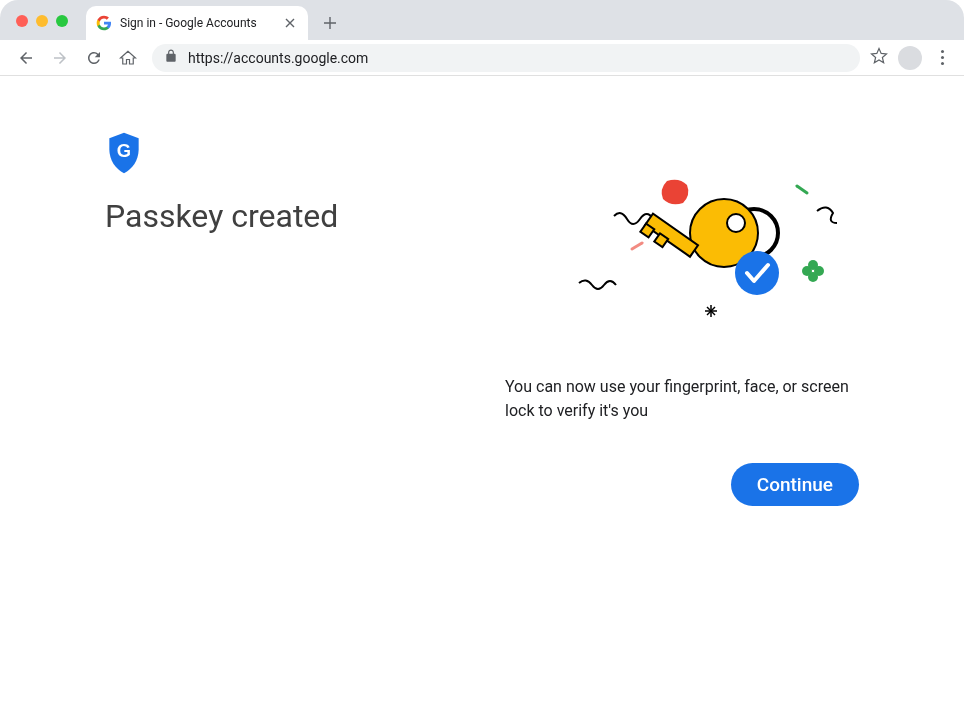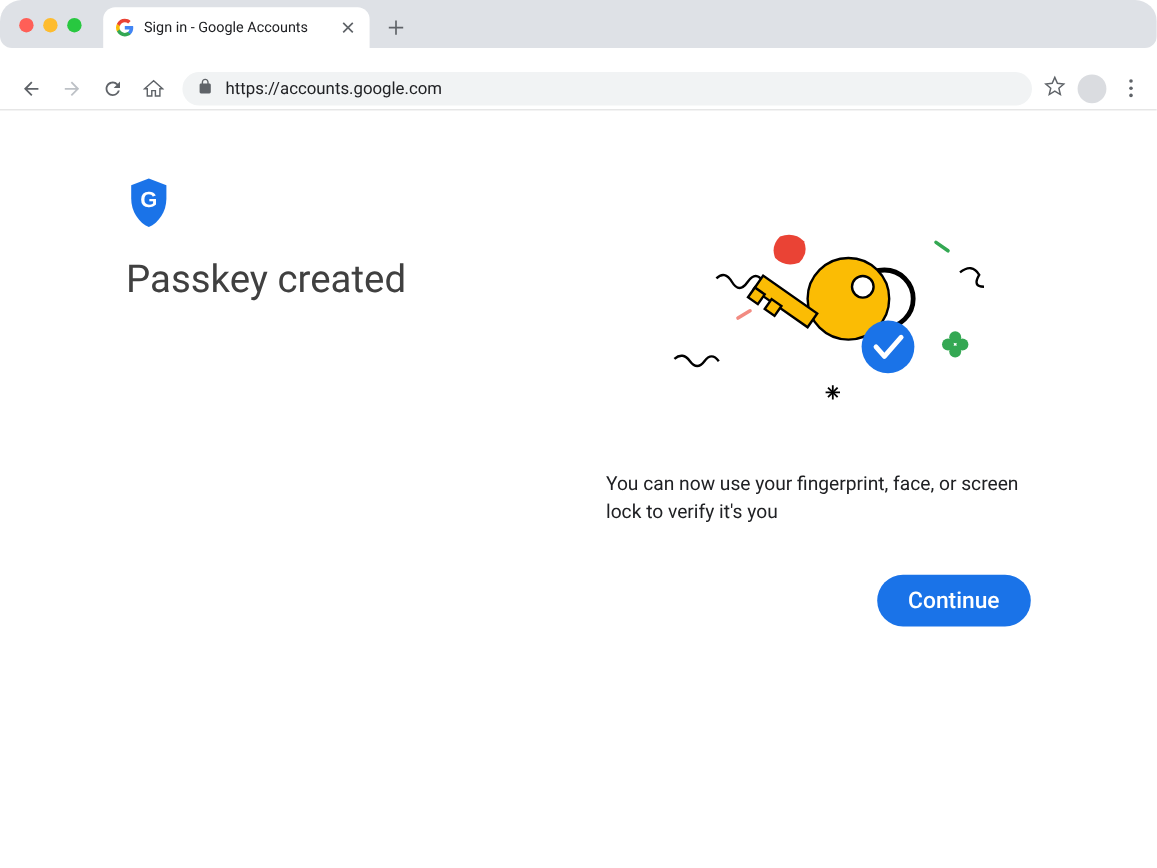--- a/index.html
+++ b/index.html
@@ -16,21 +16,20 @@
       overflow: hidden;
       position: relative;
     }
     
     .chrome-header {
       background: #dee1e6;
       height: 40px;
       display: flex;
       align-items: flex-end;
       padding-left: 16px;
-      border-radius: 10px;
     }
     .traffic-lights {
       display: flex;
       gap: 8px;
       align-items: center;
       margin-bottom: 13px;
       margin-right: 18px;
     }
     .traffic-light {
       width: 12px;
@@ -88,21 +87,20 @@
     }
     
     .toolbar {
       background: #fff;
       height: 36px;
       display: flex;
       align-items: center;
       padding: 0 12px;
       gap: 6px;
       border-bottom: 1px solid #e0e0e0;
-      margin-top: 16px;
     }
     .nav-btn {
       width: 28px;
       height: 28px;
       display: flex;
       align-items: center;
       justify-content: center;
       color: #5f6368;
       cursor: pointer;
       border-radius: 50%;
@@ -165,21 +163,21 @@
       display: flex;
       gap: 40px;
     }
     .left-col {
       flex: 0 0 360px;
     }
     .right-col {
       flex: 1;
       display: flex;
       flex-direction: column;
-      align-items: center;
+      align-items: flex-end;
     }
     .shield-logo {
       width: 38px;
       height: 44px;
       margin-bottom: 22px;
     }
     .page-title {
       font-size: 32px;
       font-weight: 400;
       color: #404040;

